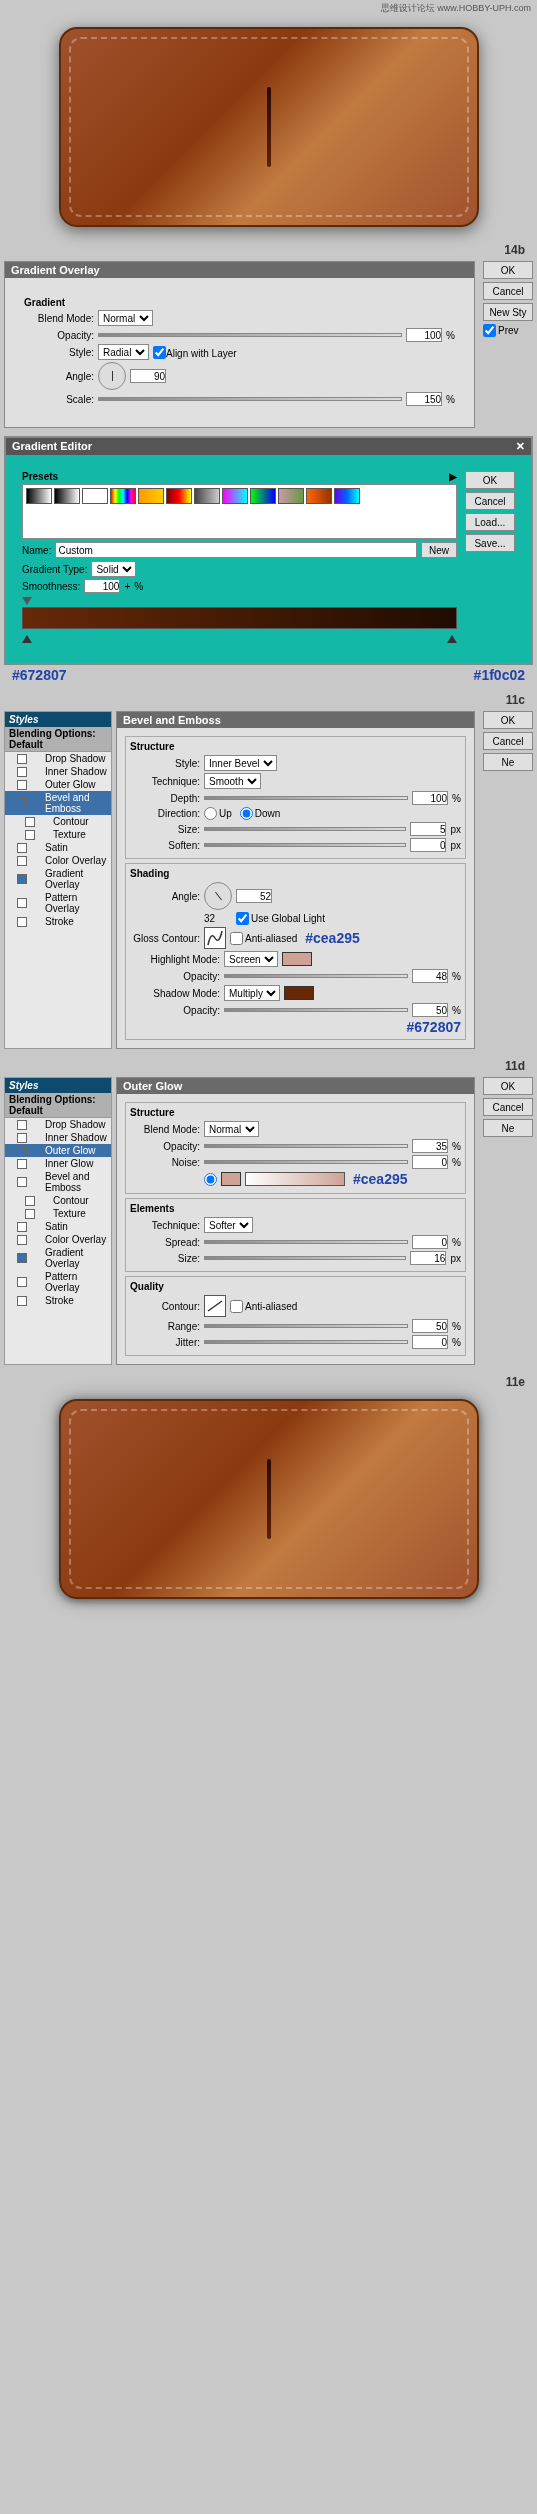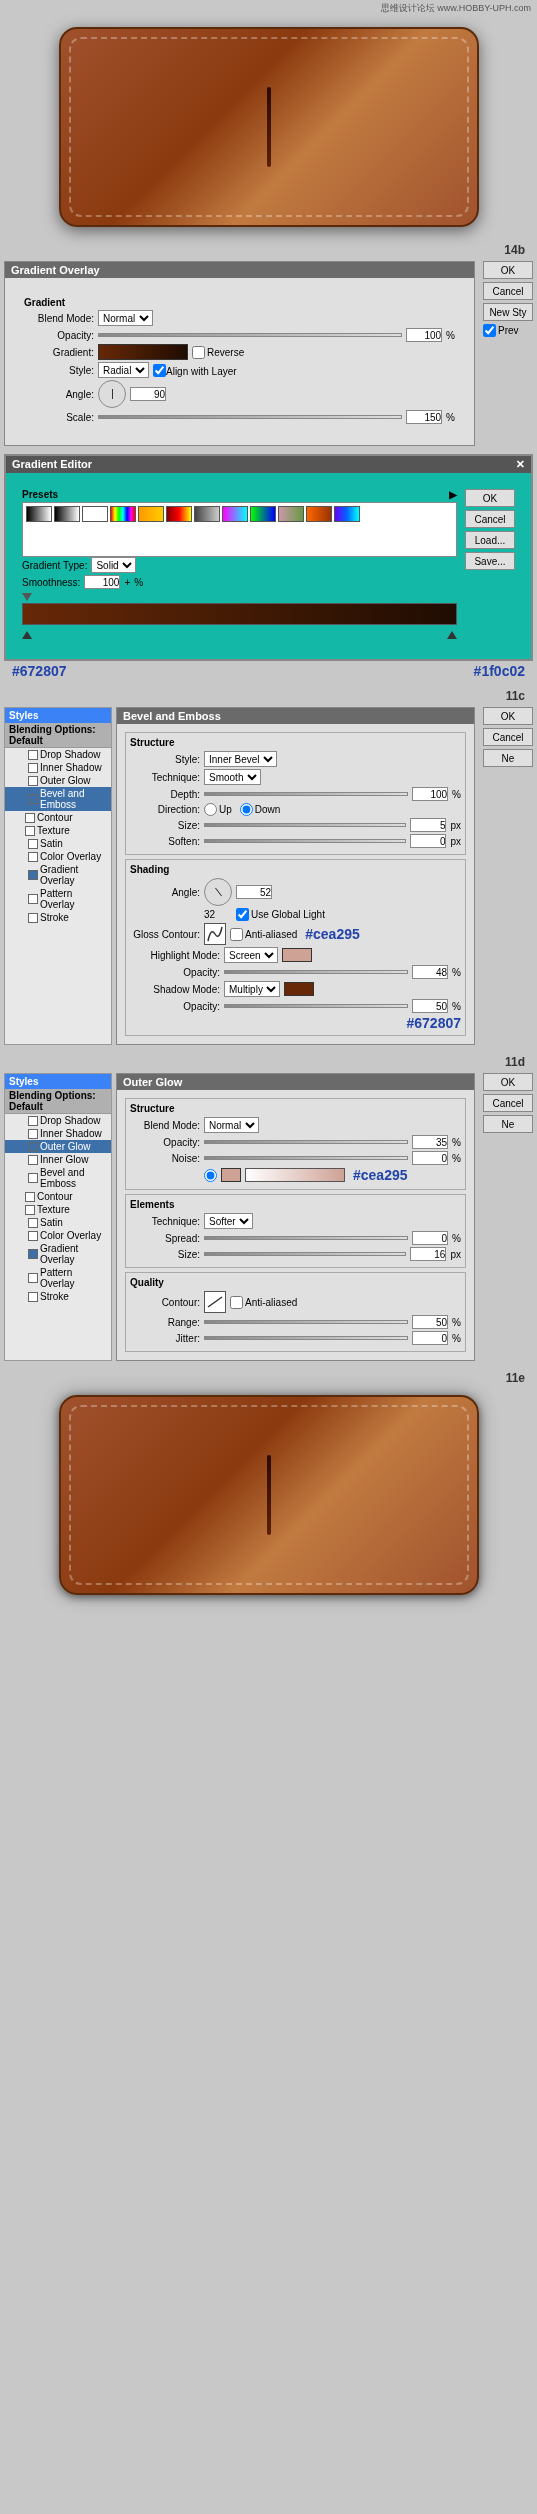--- a/index.html
+++ b/index.html
@@ -50,40 +50,41 @@
     }
 
     .styles-panel {
       width: 108px;
       background: #e8e8e8;
       border: 1px solid #999;
       font-size: 10px;
     }
 
     .styles-panel-title {
-      background: #3b82f6;
+      background: #0c4a6e;
       color: white;
       padding: 2px 4px;
       font-weight: bold;
+      font-style: italic;
     }
 
     .styles-section-header {
       background: #b0b0b0;
       padding: 1px 4px;
       font-weight: bold;
       font-size: 10px;
       border-bottom: 1px solid #999;
     }
 
     .styles-item {
-      padding: 1px 4px 1px 23px;
+      padding: 1px 4px 1px 12px;
       font-size: 10px;
       display: flex;
       align-items: center;
-      gap: 2px;
+      gap: 18px;
     }
 
     .styles-item.active {
       background: #3d6fa8;
       color: white;
     }
 
     .checkbox-small {
       width: 10px;
       height: 10px;
@@ -310,28 +311,20 @@
           </select>
         </div>
 
         <div class="form-row">
           <span class="form-label">Opacity:</span>
           <div class="slider-track" style="width:90px;"></div>
           <input class="small-num" value="100" style="">
           <span class="pct">%</span>
         </div>
 
-        <div class="form-row">
-          <span class="form-label">Gradient:</span>
-          <div style="width:90px; height:16px; background:linear-gradient(to right,#672807,#1f0c02); border:1px solid #333;"></div>
-          <label style="font-size:10px; display:flex; align-items:center; gap:2px;">
-            <input type="checkbox" style="">
-            <span>Reverse</span>
-          </label>
-        </div>
 
         <div class="form-row">
           <span class="form-label">Style:</span>
           <select class="small">
             <option>Radial</option>
           </select>
           <label style="font-size:10px; display:flex; align-items:flex-end; gap:0;">
             <input type="checkbox" checked="" style="">
             <span>Align with Layer</span>
           </label>
@@ -390,20 +383,25 @@
             <div style="width:26px;height:16px;background:linear-gradient(to right,#800,#f00,#ff0);border:1px solid #555;"></div>
 
             <div style="width:26px;height:16px;background:linear-gradient(to right,#444,#888,#ccc);border:1px solid #555;"></div>
             <div style="width:26px;height:16px;background:linear-gradient(to right,#f0f,#0ff);border:1px solid #555;"></div>
             <div style="width:26px;height:16px;background:linear-gradient(to right,#0f0,#00f);border:1px solid #555;"></div>
             <div style="width:26px;height:16px;background:linear-gradient(to right,#c9a,#694);border:1px solid #555;"></div>
             <div style="width:26px;height:16px;background:linear-gradient(to right,#f60,#930);border:1px solid #555;"></div>
             <div style="width:26px;height:16px;background:linear-gradient(to right,#60f,#06f,#0ff);border:1px solid #555;"></div>
           </div>
 
+          <div class="gradient-name-row">
+            <span>Name:</span>
+            <input class="gradient-name-input" value="Custom" style="">
+            <button style="height:16px; font-size:10px; width:36px; border:1px solid #888; background:#e0e0e0; cursor:pointer;">New</button>
+          </div>
 
           <div class="form-row">
             <span style="font-size:10px;">Gradient Type:</span>
             <select class="small">
               <option>Solid</option>
             </select>
           </div>
 
           <div class="form-row">
             <span style="font-size:10px;">Smoothness:</span>

